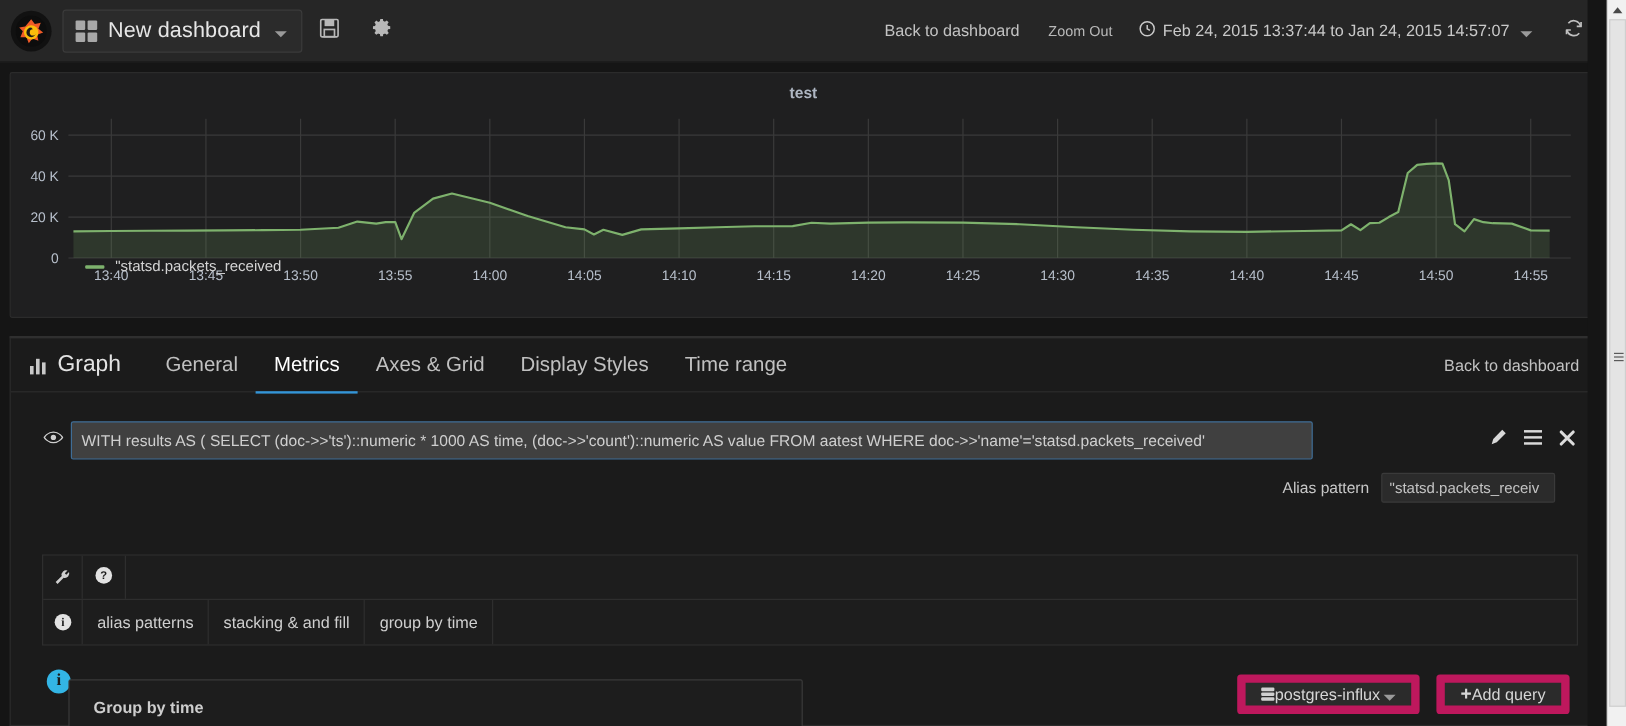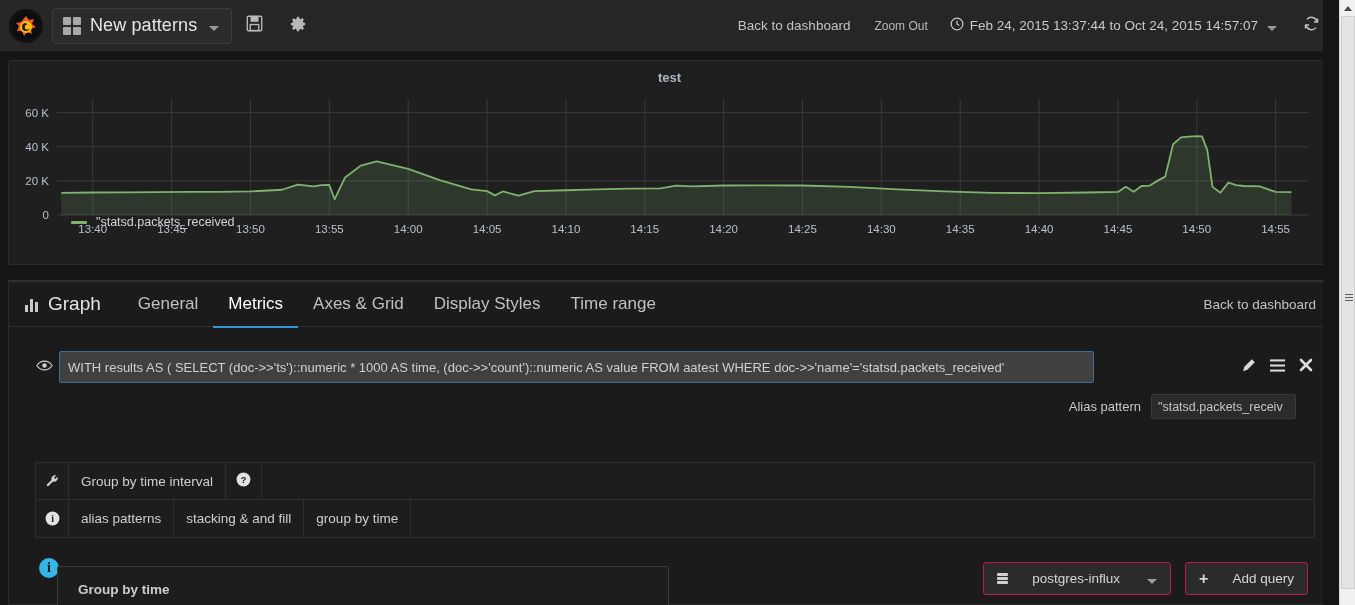--- a/index.html
+++ b/index.html
@@ -126,22 +126,22 @@
   .popover-title { font-size: 13.5px; font-weight: bold; color: #cdcdcd; padding: 15px 0 0 20px; }
   .info-bubble {
     position: absolute; left: 30px; top: 276px; width: 20px; height: 20px; border-radius: 50%;
     background: #33b5e5; display: flex; align-items: center; justify-content: center;
     color: #1b1b1b; font-size: 14px; font-weight: bold; font-family: "Liberation Serif", serif;
   }
 
   
   .btnrow { position: absolute; right: 22px; top: 280px; display: flex; gap: 14px; align-items: center; }
   .btn {
-    display: flex; align-items: center; gap: 24px; height: 33px; padding: 0 13px;
-    background: #2b2b2b; border: 1px solid #be185d; border-radius: 3px;
+    display: flex; align-items: center; gap: 0; height: 33px; padding: 0 13px;
+    background: #2b2b2b; border: 7px solid #be185d; border-radius: 3px;
     font-size: 13.5px; color: #d6d6d6; cursor: pointer; white-space: nowrap;
   }
   .db-icon { display: flex; flex-direction: column; gap: 1.5px; }
   .db-icon i { width: 11px; height: 2.5px; background: #d0d0d0; border-radius: 1px; display:block; }
   .plus { font-size: 16px; font-weight: bold; line-height: 1; }
 
   
   .scrollbar { position: absolute; right: 0; top: 0; width: 16px; height: 605px; background: #f1f1f1; border-left: 1px solid #d6d6d6; }
   .sb-arrow { height: 16px; display: flex; align-items: center; justify-content: center; }
   .sb-arrow div { width:0;height:0;border-left:4px solid transparent;border-right:4px solid transparent;border-bottom:5px solid #4a4a4a; }
@@ -166,21 +166,21 @@
     </div>
   </div>
 
   <div class="dash-btn">
     <span class="grid-icon">
         <i></i>
         <i></i>
         <i></i>
         <i></i>
       </span>
-    <span class="dash-title">New patterns</span>
+    <span class="dash-title">New dashboard</span>
     <span class="caret-d"></span>
   </div>
 
   <div class="nav-icon-btn">
     <span>
       <svg width="17" height="17" viewBox="0 0 16 16" fill="none" stroke="#b8b8b8" stroke-width="1.3">
         <rect x="1.2" y="1.2" width="13.6" height="13.6" rx="1"></rect>
         <rect x="4.2" y="1.4" width="7.6" height="5" fill="#b8b8b8" stroke="none"></rect>
         <rect x="4" y="9" width="8" height="5.6"></rect>
       </svg>
@@ -201,21 +201,21 @@
   <div class="nav-link">Back to dashboard</div>
   <div class="nav-link sm">Zoom Out</div>
 
   <div class="timepicker">
     <span>
       <svg width="14" height="14" viewBox="0 0 16 16" fill="none" stroke="#c9c9c9" stroke-width="1.4">
         <circle cx="8" cy="8" r="6.7"></circle>
           <path d="M8 4.3V8l2.6 1.6"></path>
       </svg>
     </span>
-    <span>Feb 24, 2015 13:37:44 to Oct 24, 2015 14:57:07</span>
+    <span>Feb 24, 2015 13:37:44 to Jan 24, 2015 14:57:07</span>
     <span class="caret-d"></span>
   </div>
 
   <div class="refresh-btn">
     <span>
       <svg width="17" height="17" viewBox="0 0 18 18" fill="none" stroke="#c0c0c0" stroke-width="1.5">
         <path d="M15 7.4A6.2 6.2 0 0 0 4.2 4.6"></path>
           <path d="M3 10.6A6.2 6.2 0 0 0 13.8 13.4"></path>
         <path d="M15.4 3.6v3.8h-3.8" stroke-linejoin="round"></path>
           <path d="M2.6 14.4v-3.8h3.8" stroke-linejoin="round"></path>
@@ -333,21 +333,20 @@
     <div class="alias-input">"statsd.packets_receiv</div>
   </div>
 
   <div class="gbox">
     <div class="grow">
       <span class="gcell-icon">
         <svg width="14" height="14" viewBox="0 0 16 16" fill="#cfcfcf">
           <path d="M14.3 3.1l-2.6 2.6-1.4-1.4 2.6-2.6a4.2 4.2 0 0 0-5.5 5.1L1.6 12.6l1.8 1.8 5.8-5.8a4.2 4.2 0 0 0 5.1-5.5z"></path>
         </svg>
       </span>
-      <span class="gcell">Group by time interval</span>
       <span class="gcell qm">
         <span>
           <svg width="15" height="15" viewBox="0 0 16 16">
             <circle cx="8" cy="8" r="7.4" fill="#e2e2e2"></circle>
             <text x="8" y="11.6" text-anchor="middle" font-size="10" font-weight="bold" fill="#1b1b1b" font-family="Liberation Sans, sans-serif">?</text>
           </svg>
         </span>
       </span>
       <span class="gfill"></span>
     </div>

